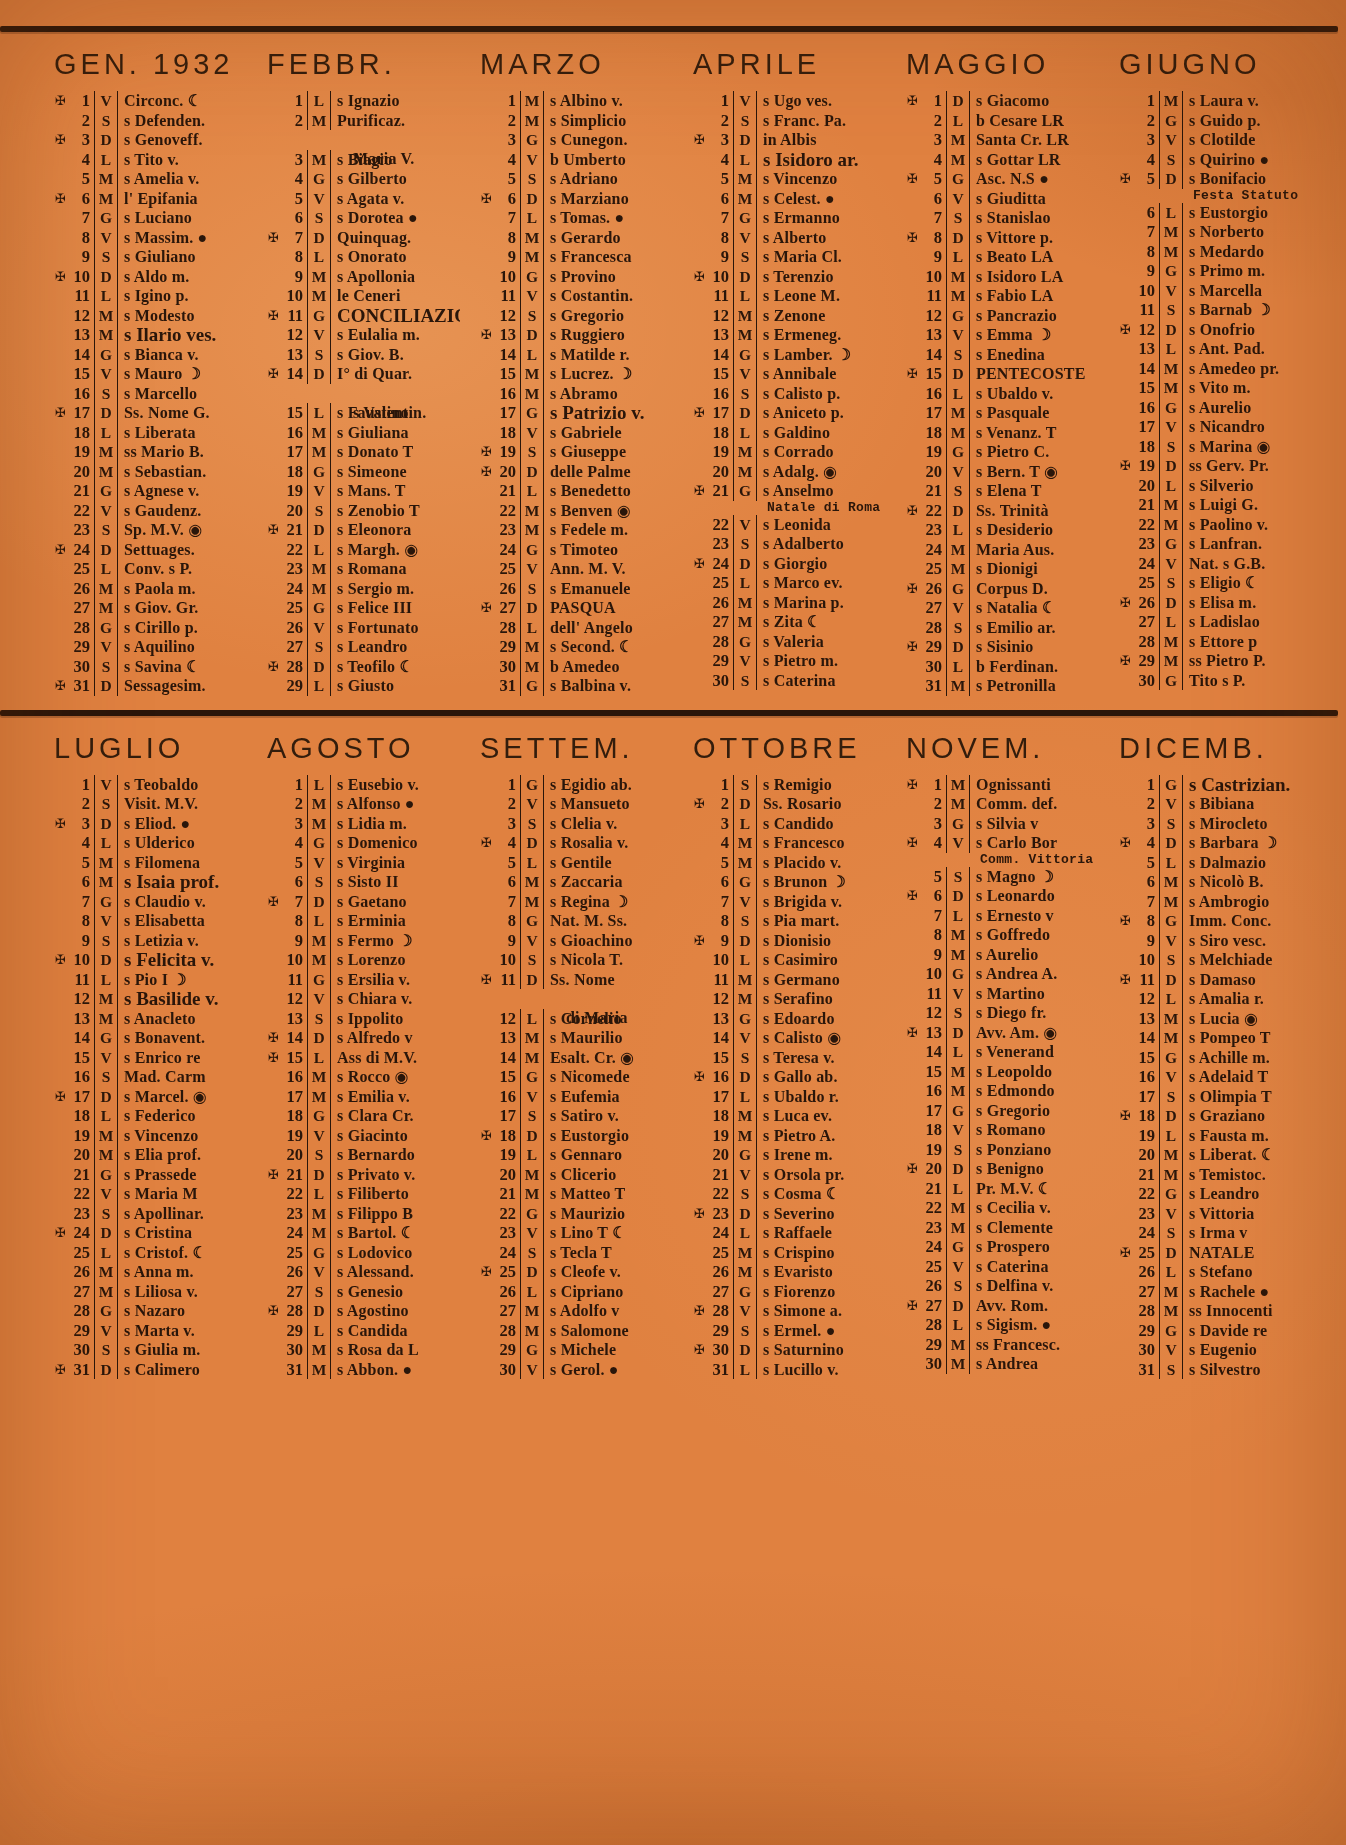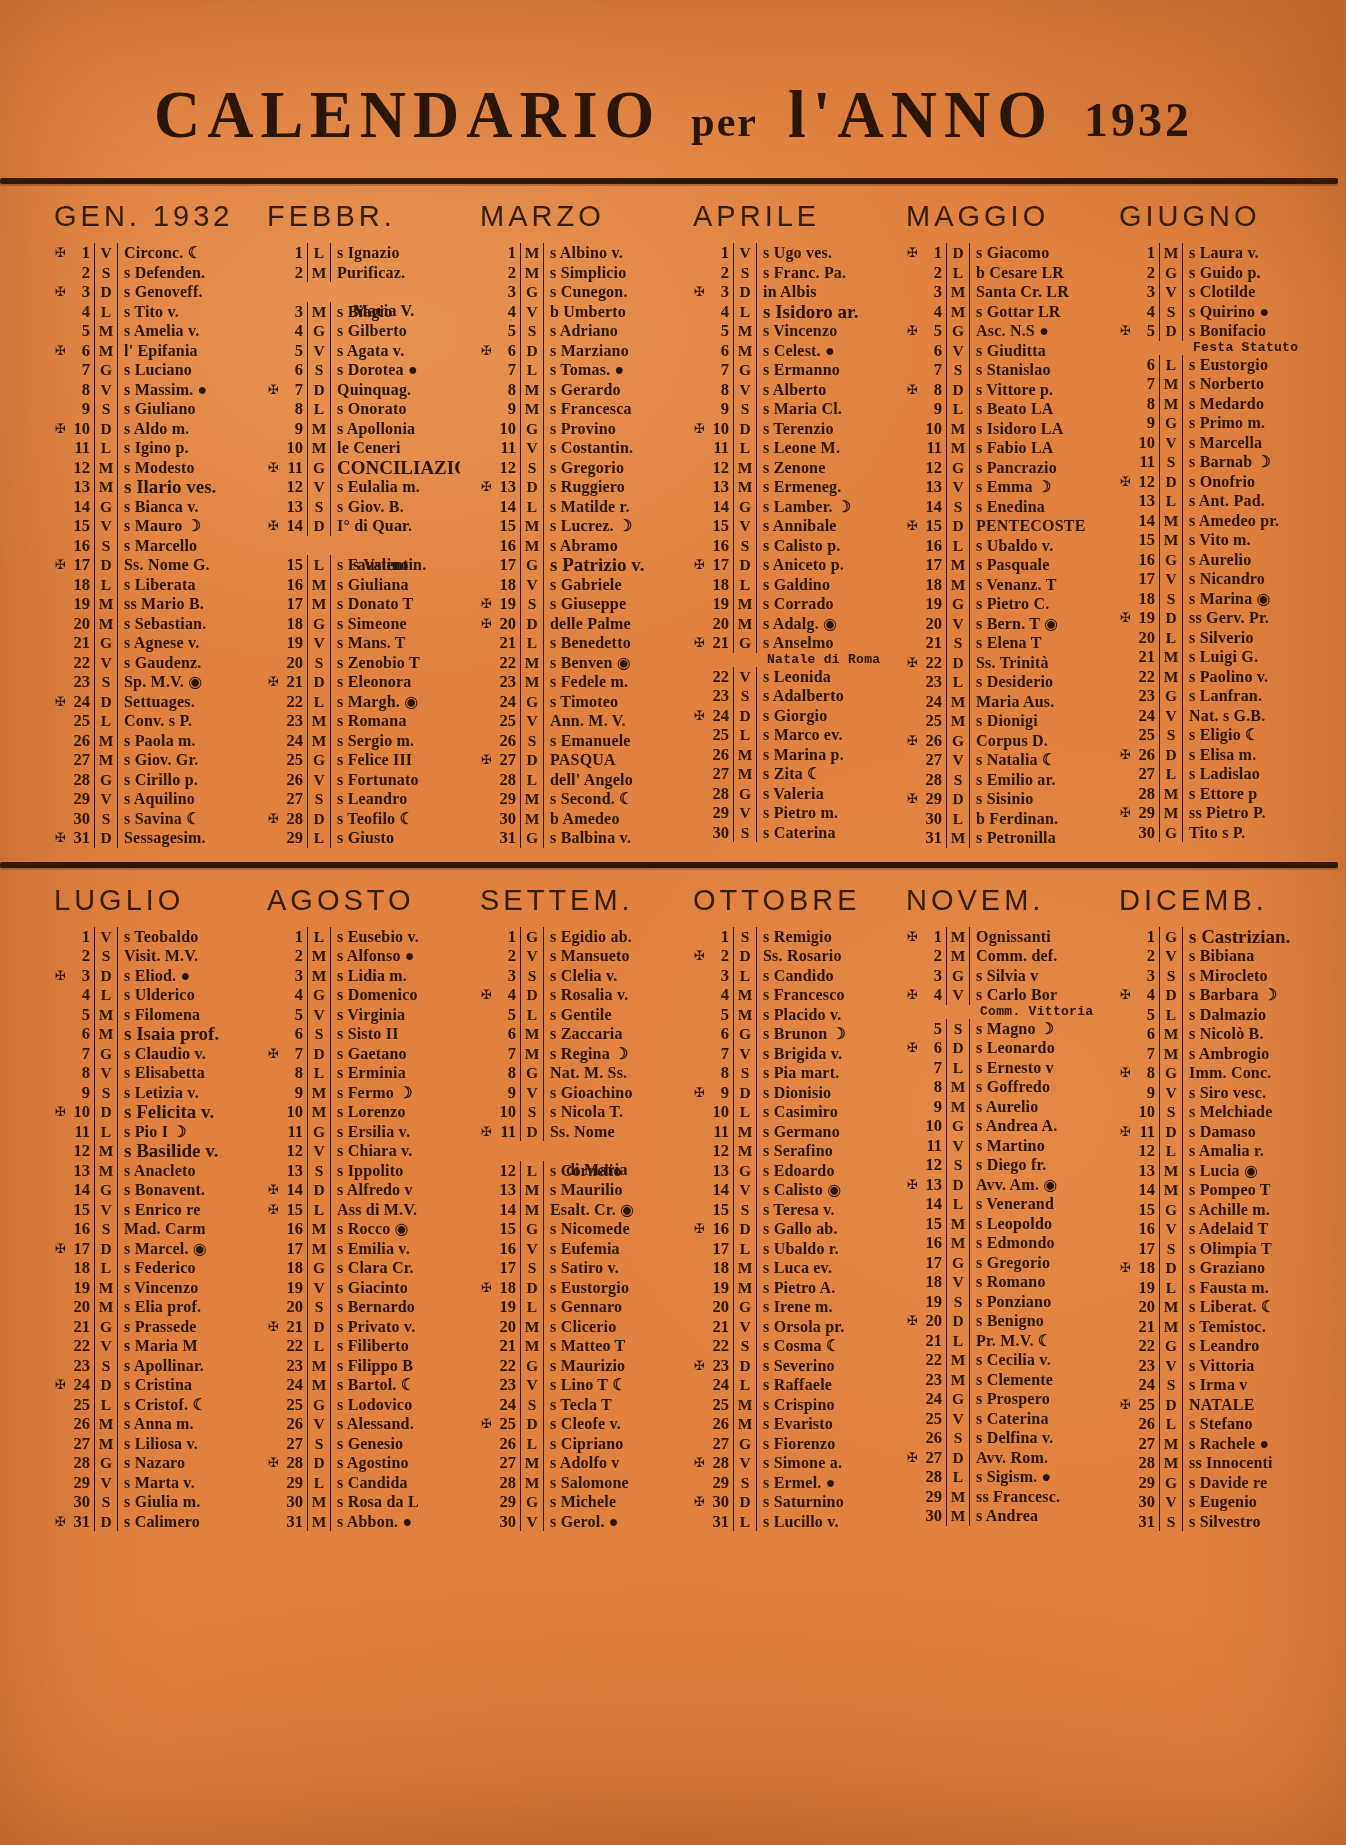--- a/index.html
+++ b/index.html
@@ -109,26 +109,20 @@
     font-size:13px;font-weight:700;letter-spacing:.3px;
     padding-left:10px;
     font-family:Liberation Mono, monospace;
   }
 </style>
 </head>
 <body>
 
 <div class="page">
 
-  <div class="title">
-    <span class="t-big">CALENDARIO</span>
-    <span class="t-small">per</span>
-    <span class="t-big">l'ANNO</span>
-    <span class="t-year">1932</span>
-  </div>
 
   <div class="rule"></div>
 
   <div class="months" id="section-top">
       <div class="month">
         <div class="month-header">GEN. 1932</div>
         <div class="day-row">
           <span class="cell c">✠</span>
           <span class="cell d">1</span>
           <span class="cell w">V</span>

